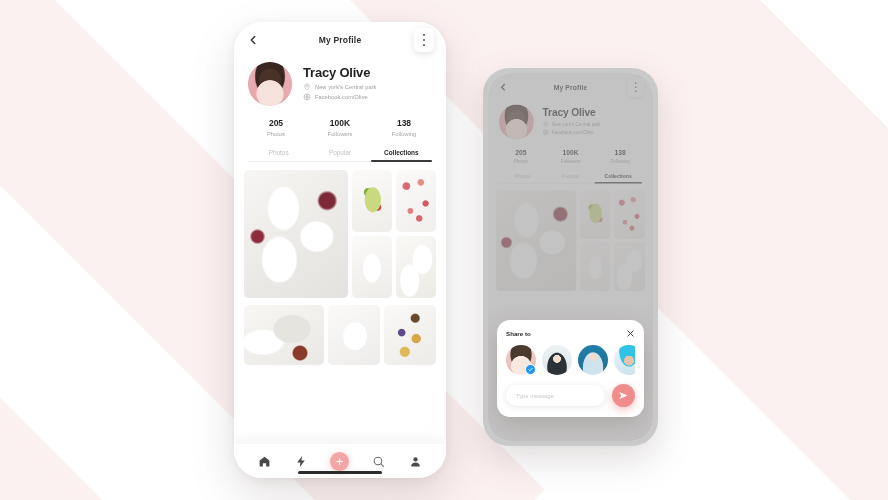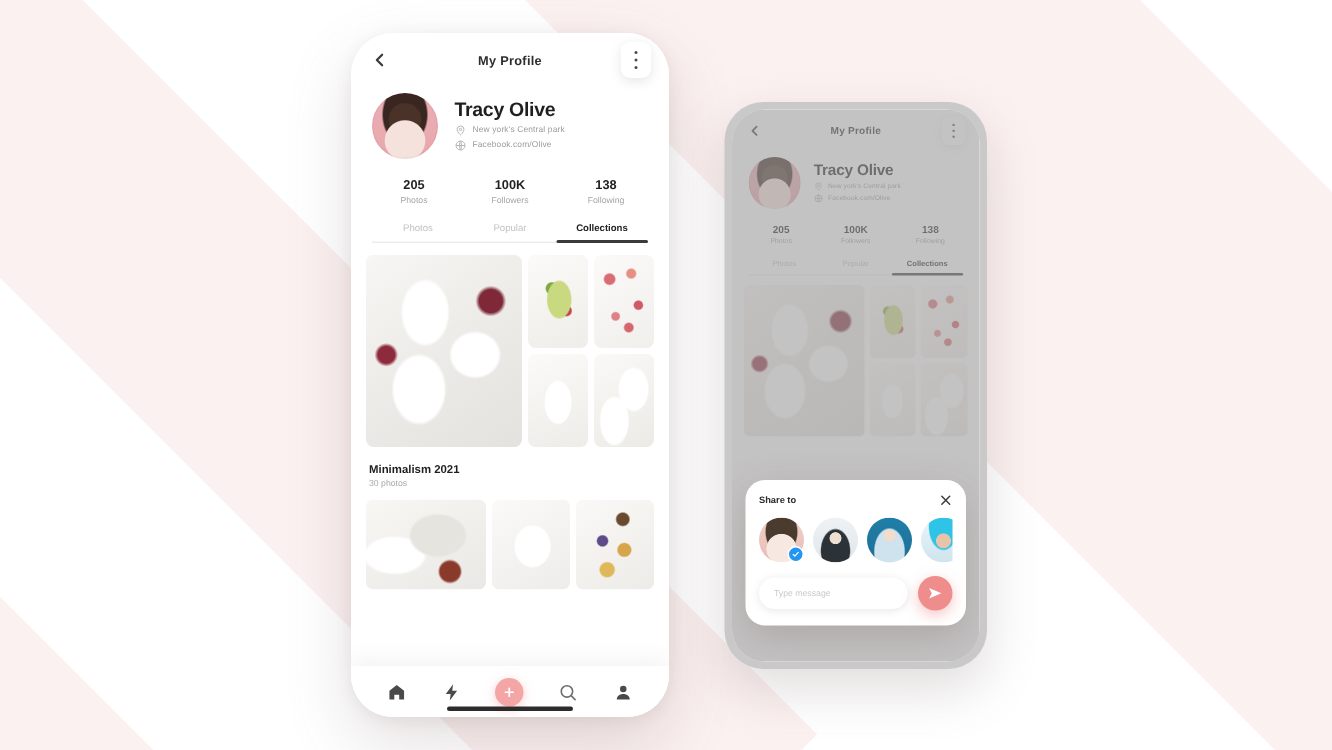--- a/index.html
+++ b/index.html
@@ -437,24 +437,20 @@
           <div class="ph sm food-b"></div>
           <div class="ph sm food-c"></div>
         </div>
         <div class="grow">
           <div class="ph sm food-d"></div>
           <div class="ph sm food-e"></div>
         </div>
       </div>
     </div>
 
-    <div class="album">
-      <div class="album-title">Minimalism 2021</div>
-      <div class="album-sub">30 photos</div>
-    </div>
 
     <div class="strip">
       <div class="ph wide food-f"></div>
       <div class="ph food-g"></div>
       <div class="ph food-h"></div>
     </div>
 
     <div class="navbar">
       <div class="navbtn">
         <svg width="13" height="13" viewBox="0 0 24 24" fill="#4a4a4a">

